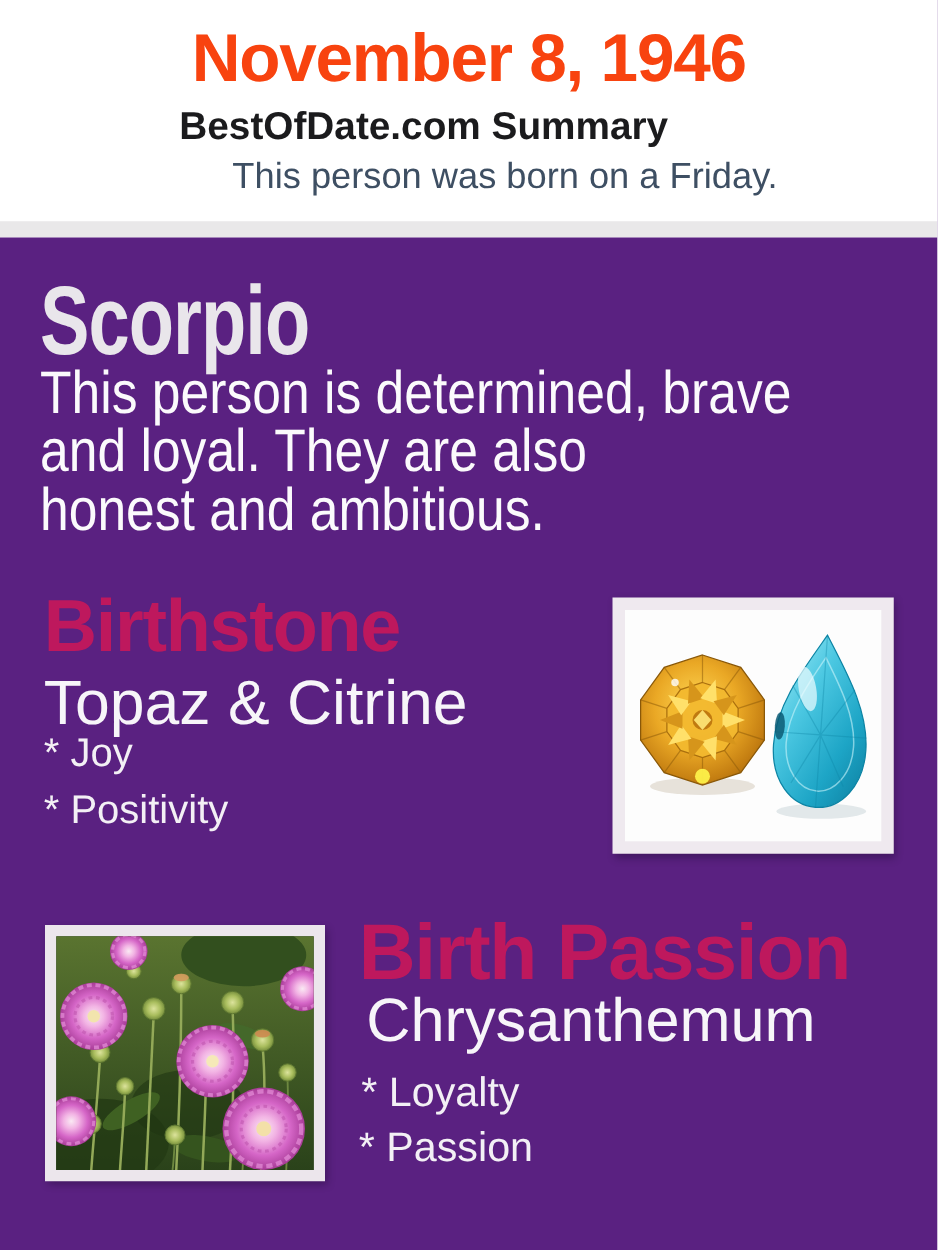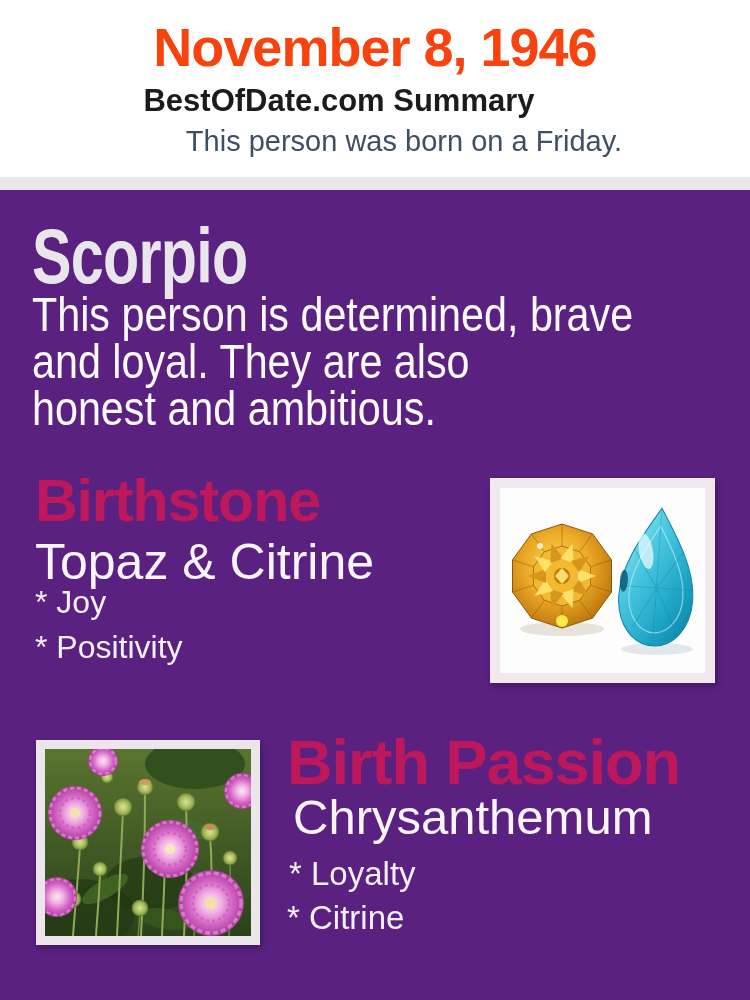--- a/index.html
+++ b/index.html
@@ -151,21 +151,21 @@
           <ellipse cx="144" cy="64" rx="7" ry="18" fill="#eefcff" opacity="0.7" transform="rotate(-14 144 64)"></ellipse>
           <ellipse cx="124" cy="95" rx="4" ry="11" fill="#0a5a74" opacity="0.85"></ellipse>
         </g>
       </svg>
     </div>
   </div>
 
   <div class="abs section-heading flower-heading">Birth Passion</div>
   <div class="abs flower-name">Chrysanthemum</div>
   <div class="abs trait trait-loyalty">* Loyalty</div>
-  <div class="abs trait trait-honesty">* Citrine</div>
+  <div class="abs trait trait-honesty">* Passion</div>
 
   <div class="figure flower-figure">
     <div class="photo" aria-label="chrysanthemum-flowers-photo">
       <svg viewBox="0 0 206 187" xmlns="http://www.w3.org/2000/svg">
         <defs>
           <linearGradient id="gbg" x1="0" y1="0" x2="0" y2="1">
             <stop offset="0" stop-color="#5a7430"></stop>
               <stop offset="1" stop-color="#2a421a"></stop>
           </linearGradient>
           <radialGradient id="gmum">

